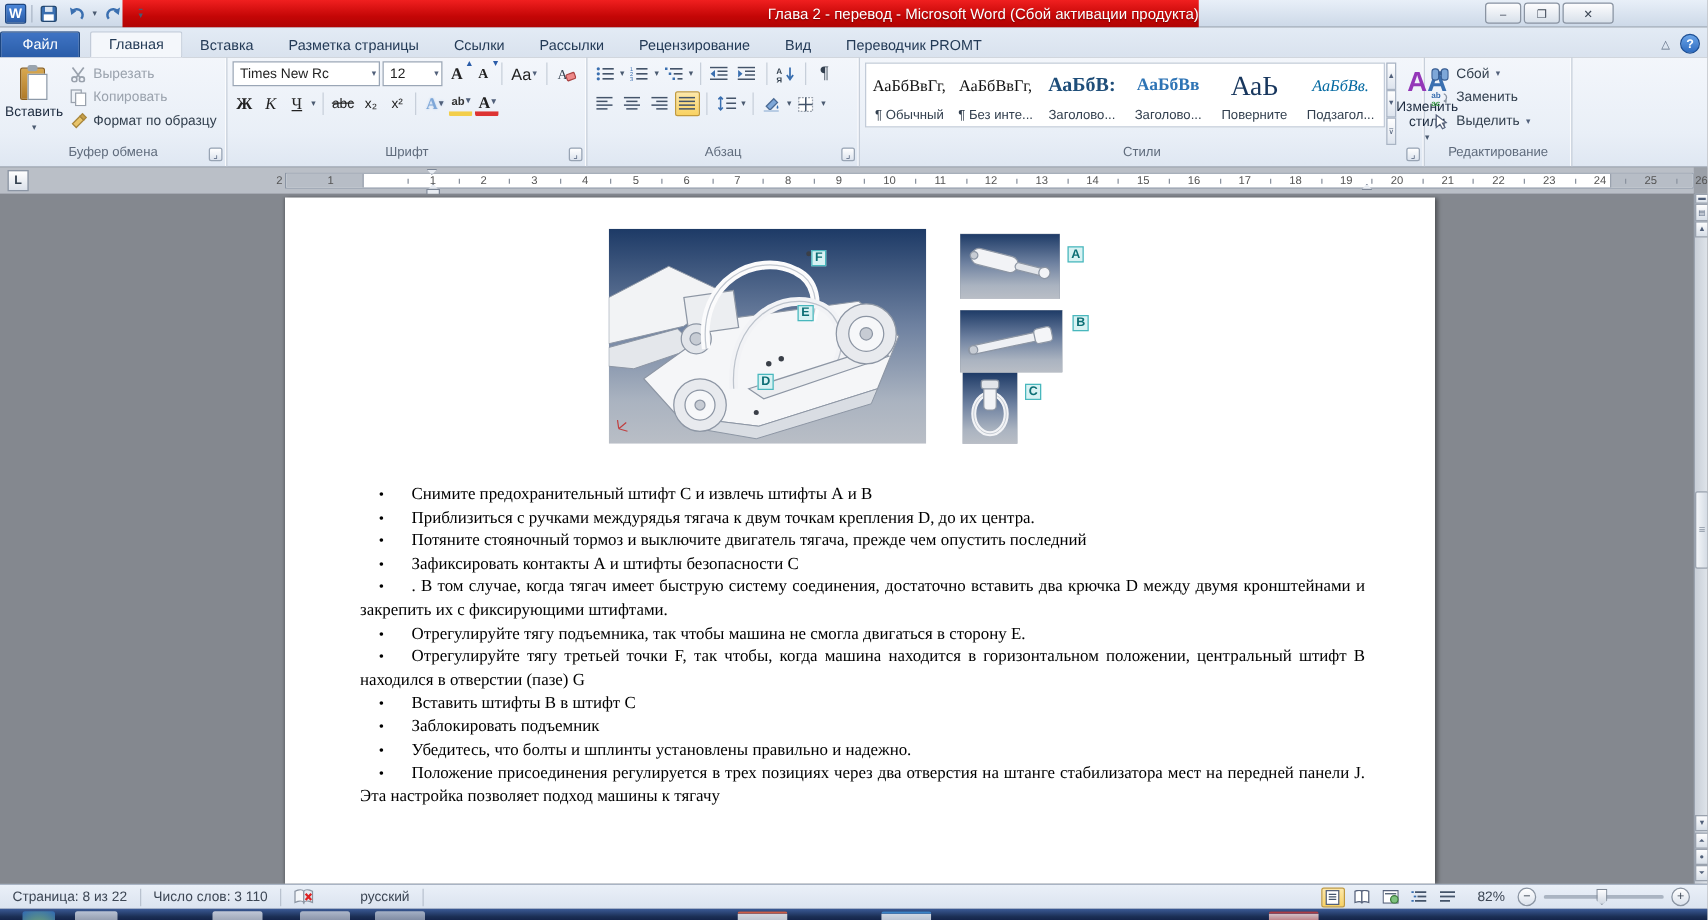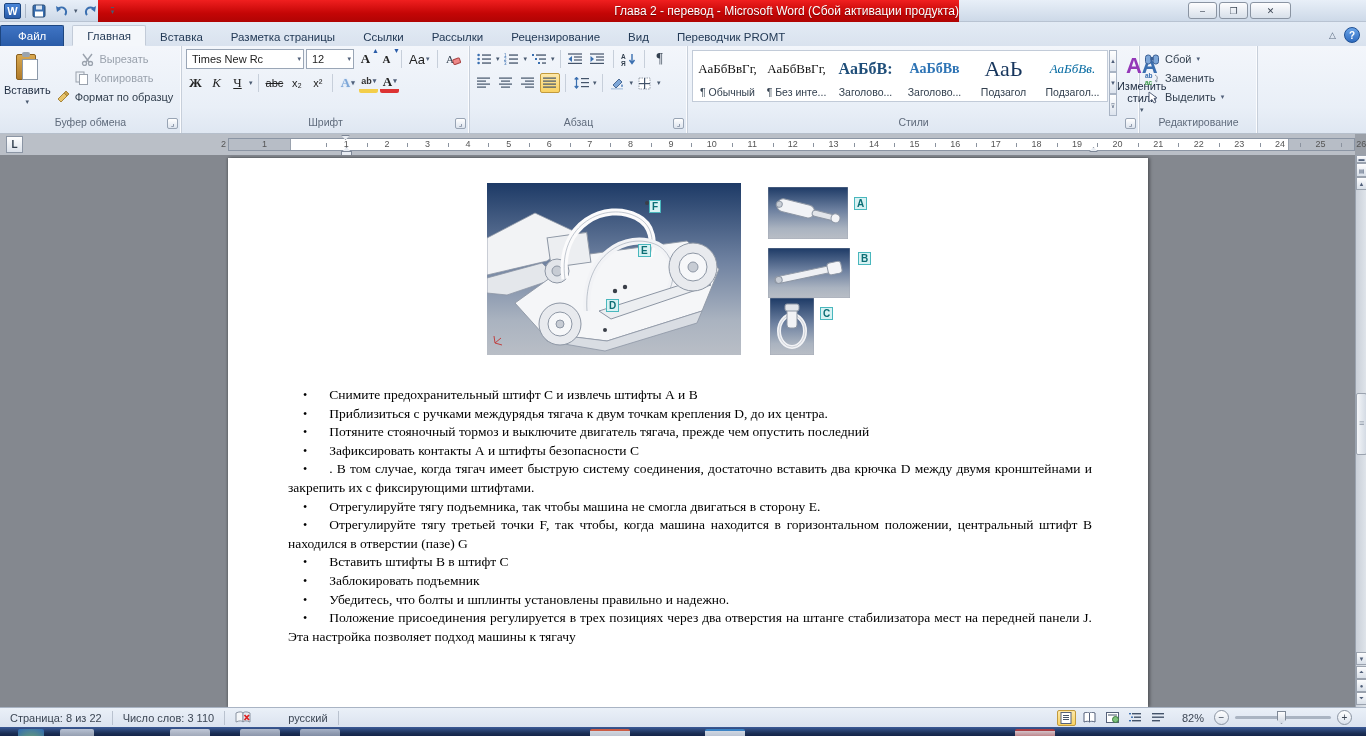--- a/index.html
+++ b/index.html
@@ -47,21 +47,21 @@
   .glabel { height:17px; text-align:center; font-size:10.5px; color:#5f6b7c; position:relative; }
   .launcher { position:absolute; right:3px; top:2px; width:11px; height:11px; border:1px solid #98a4b4;
     border-radius:2px; background:linear-gradient(#fff,#dde4ee); color:#51607a; font-size:8px; line-height:9px; text-align:center; }
   .bigbtn { width:52px; display:flex; flex-direction:column; align-items:center; justify-content:flex-start; padding-top:3px; gap:2px; }
   .bigbtn .blabel { font-size:11px; color:#1e2c40; text-align:center; line-height:12px; }
   .clipicon { width:26px; height:30px; position:relative; }
   .clipboard-back { position:absolute; left:2px; top:2px; width:20px; height:26px; background:linear-gradient(#d8a850,#b07b2a);
     border:1px solid #8a5f1e; border-radius:2px; }
   .clipboard-clip { position:absolute; left:8px; top:0; width:8px; height:5px; background:#9aa4ae; border-radius:2px; }
   .clipboard-paper { position:absolute; left:8px; top:7px; width:16px; height:21px; background:#fff; border:1px solid #8c99a8; }
-  .smallcmds { display:flex; flex-direction:column; justify-content:flex-start; gap:3px; padding:2px 4px;align-items:center; }
+  .smallcmds { display:flex; flex-direction:column; justify-content:flex-start; gap:3px; padding:2px 4px; }
   .scmd { display:flex; align-items:center; gap:4px; color:#9aa2ad; font-size:11px; white-space:nowrap; }
   .scmd.en { color:#33404f; }
   .icon16 { width:16px; height:16px; display:inline-flex; align-items:center; justify-content:center; flex:0 0 16px; }
 
   .fontgrp .row { display:flex; align-items:center; gap:2px; margin-bottom:4px; }
   .combo { display:flex; align-items:center; border:1px solid #9aa6b6; background:#fff; height:20px; padding:0 2px 0 5px; }
   .combo .cval { font-size:11px; color:#222; }
   .combo .cdrop { font-size:7px; color:#51607a; margin-left:4px; }
   .fbtn { min-width:19px; height:20px; display:inline-flex; align-items:center; justify-content:center;
     font-size:13px; color:#222; padding:0 2px; border-radius:2px; }
@@ -497,21 +497,21 @@
           <div class="stylecell">
             <span class="ssample s-h1">АаБбВ:</span>
             <span class="sname">Заголово...</span>
           </div>
           <div class="stylecell">
             <span class="ssample s-h2">АаБбВв</span>
             <span class="sname">Заголово...</span>
           </div>
           <div class="stylecell">
             <span class="ssample s-title">АаЬ</span>
-            <span class="sname">Подзагол</span>
+            <span class="sname">Поверните</span>
           </div>
           <div class="stylecell">
             <span class="ssample s-sub">АаБбВв.</span>
             <span class="sname">Подзагол...</span>
           </div>
         </div>
         <div class="galscroll">
           <span class="gsb">▲</span>
           <span class="gsb">▼</span>
           <span class="gsb">⊽</span>

